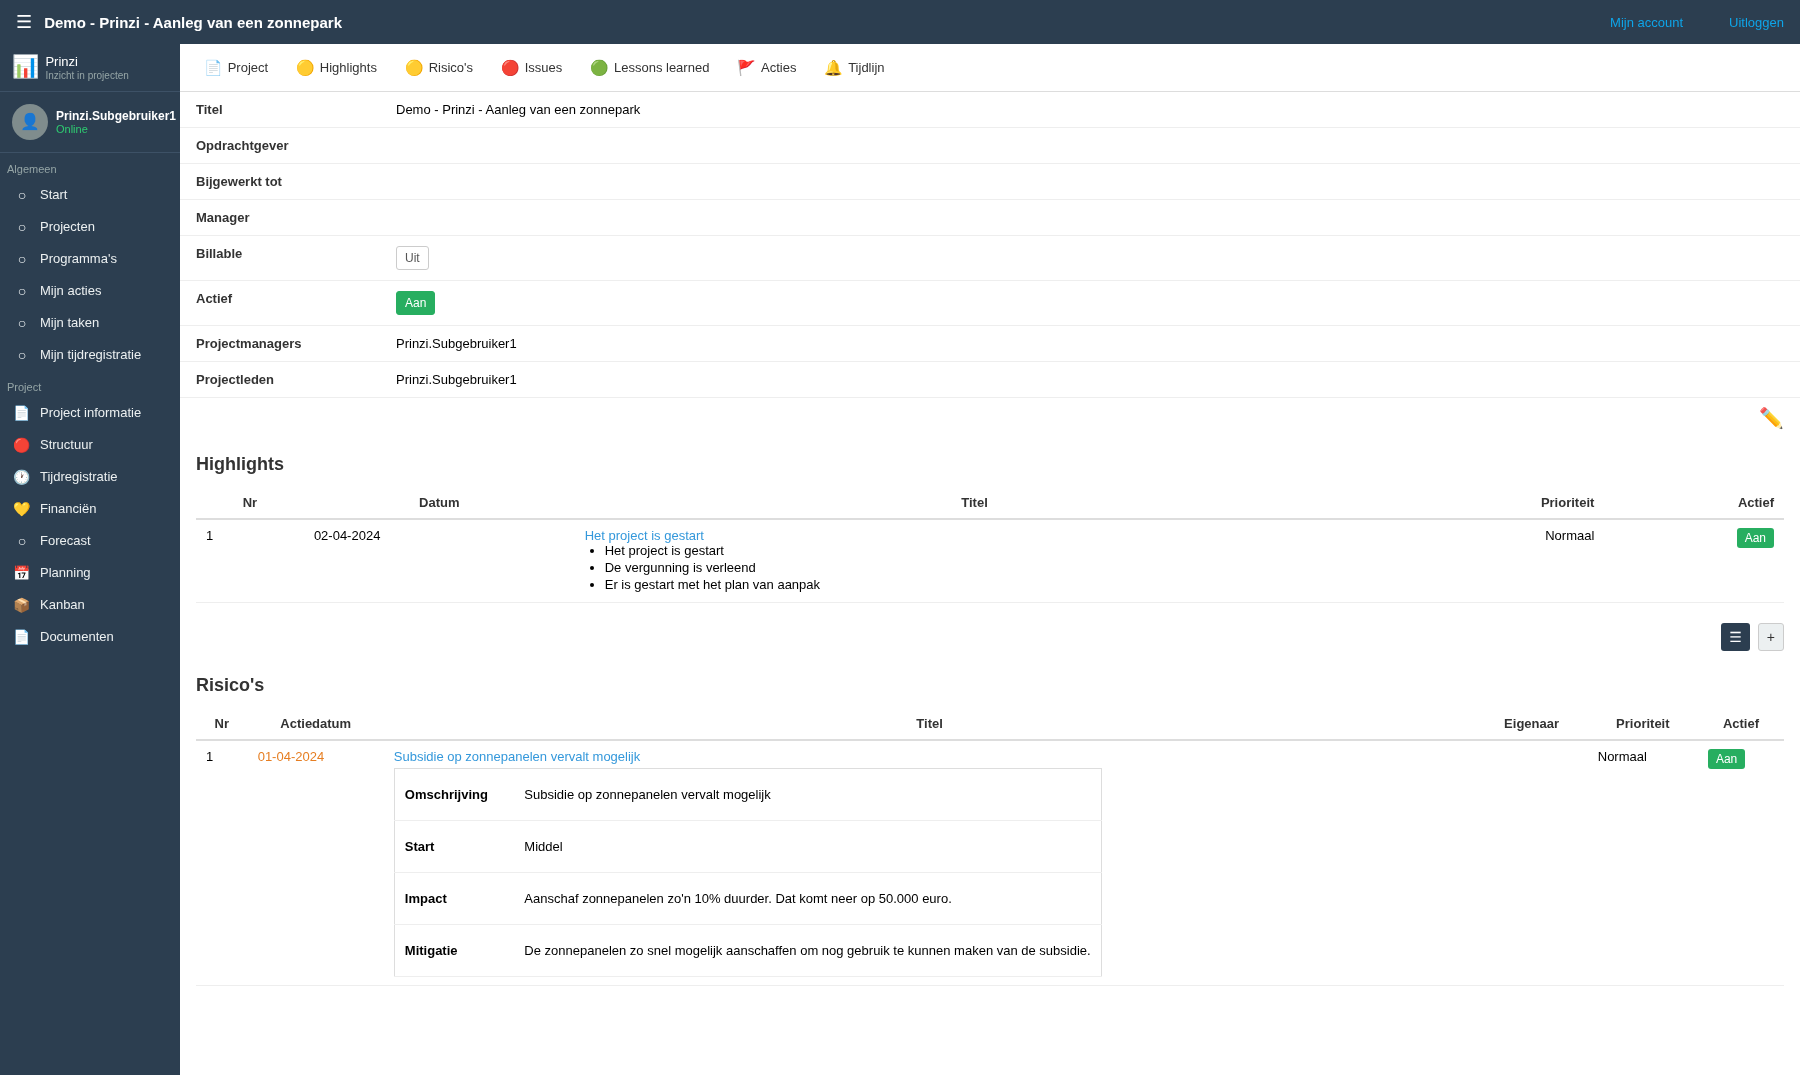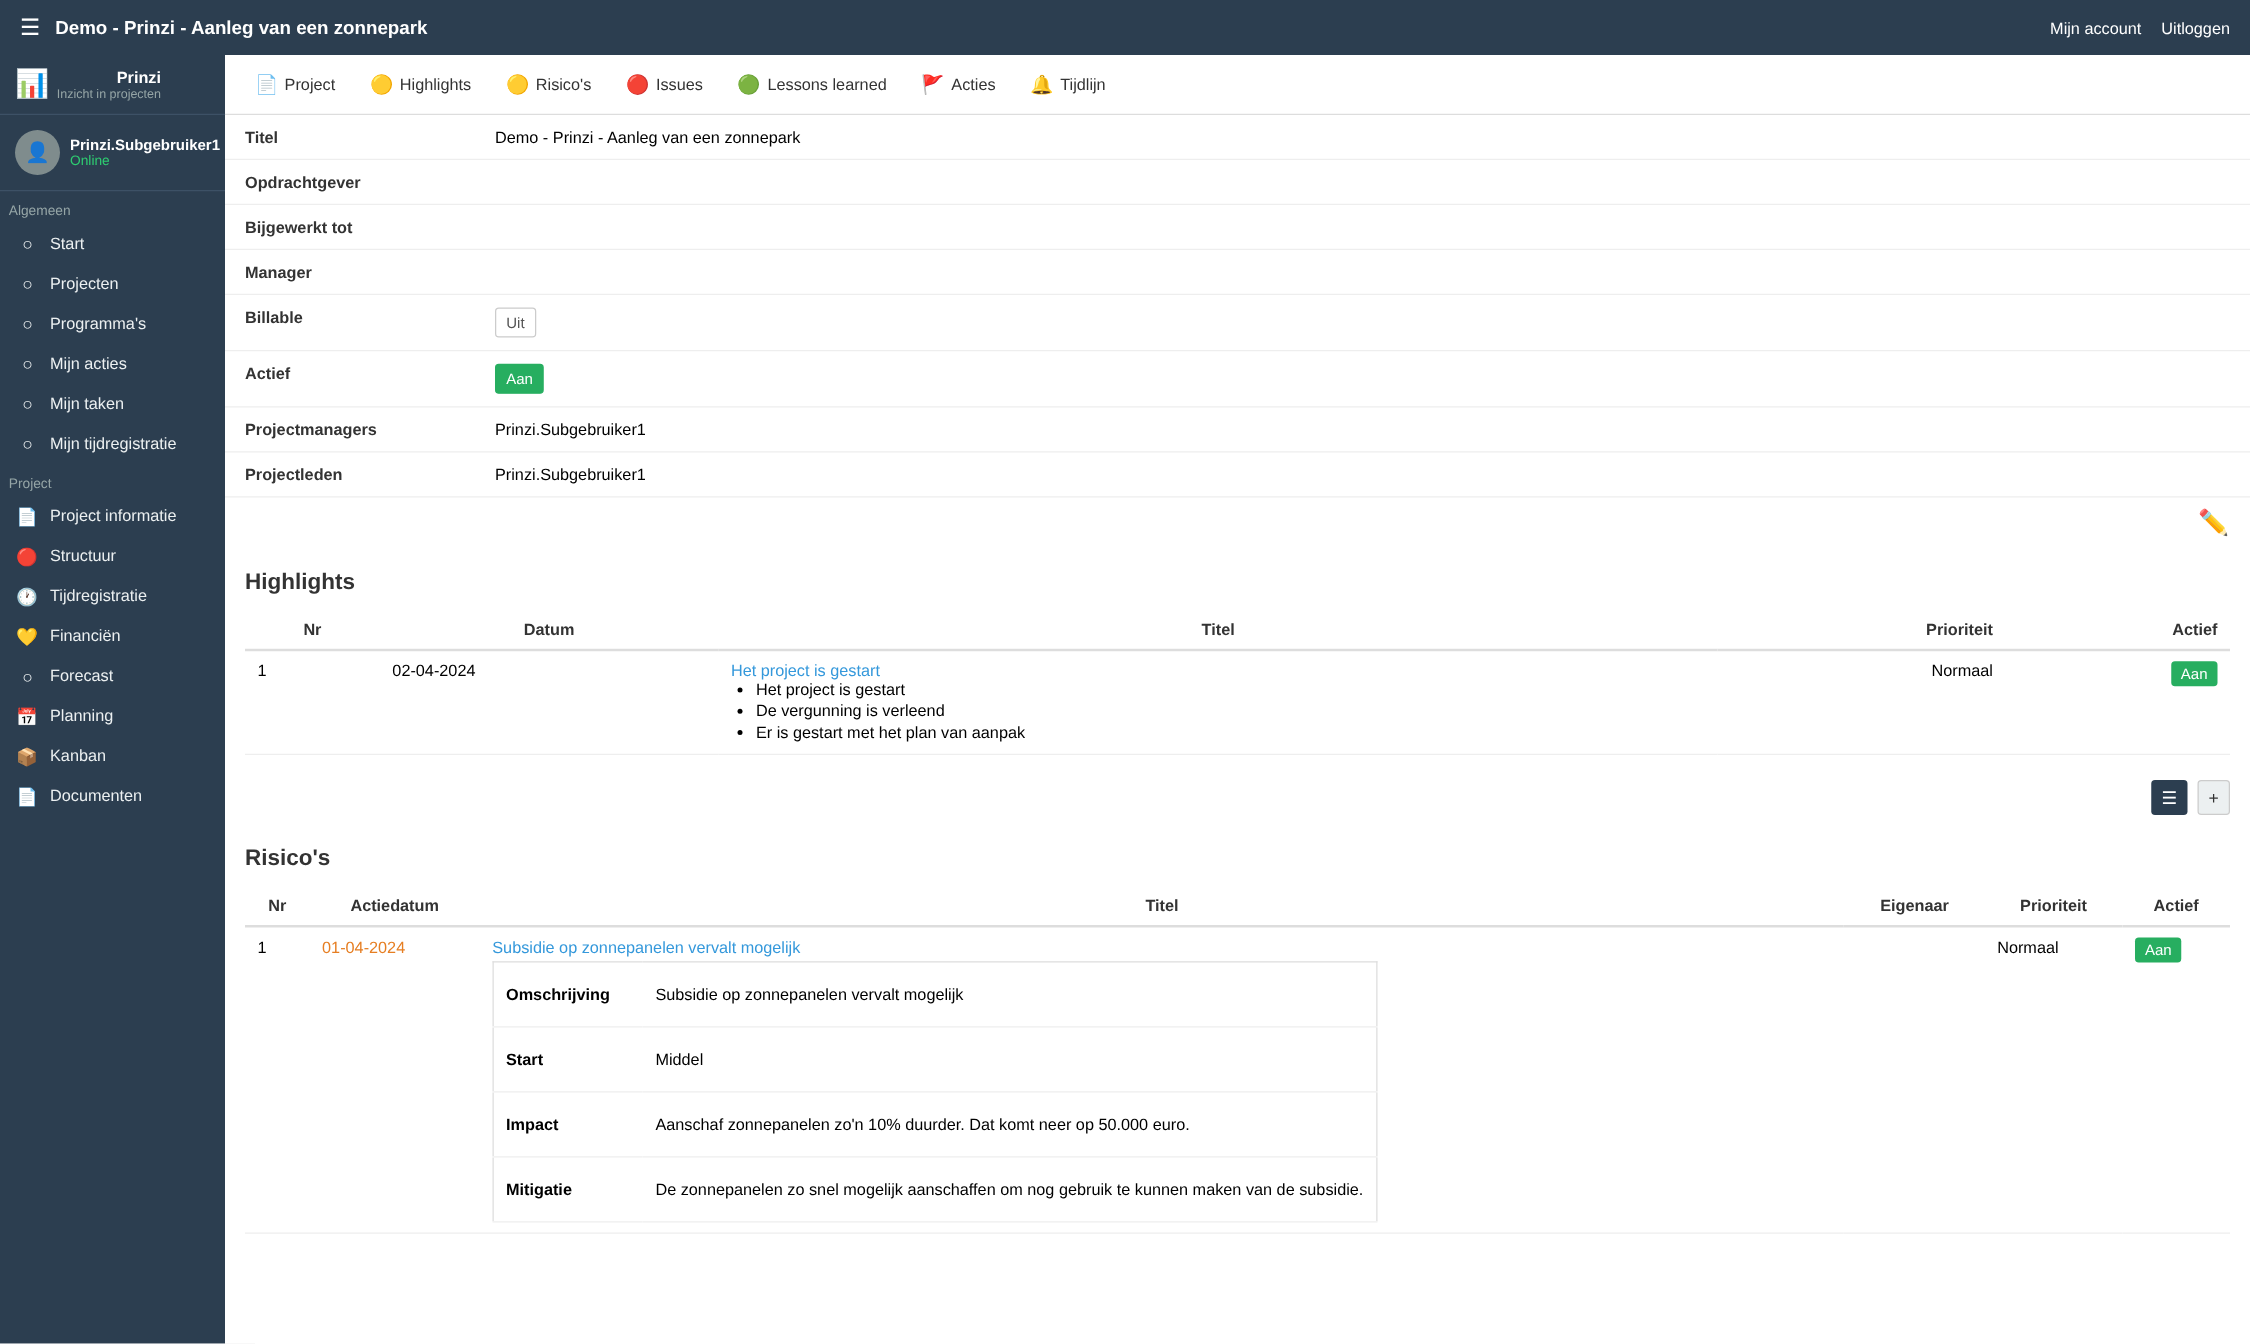--- a/index.html
+++ b/index.html
@@ -11,21 +11,21 @@
       color: white;
       height: 44px;
       display: flex;
       align-items: center;
       padding: 0 16px;
       flex-shrink: 0;
     }
     .top-nav .hamburger { color: white; font-size: 18px; margin-right: 12px; cursor: pointer; }
     .top-nav .title { color: white; font-size: 15px; font-weight: bold; flex: 1; }
     .top-nav .nav-links { display: flex; gap: 16px; }
-    .top-nav .nav-links a { color: #ffffff; text-decoration: none; font-size: 13px; cursor: pointer; }
+    .top-nav .nav-links a { color: #0ea5e9; text-decoration: none; font-size: 13px; cursor: pointer; margin-left: 30px; }
 
     
     .main-layout { display: flex; flex: 1; overflow: hidden; }
 
     
     .sidebar {
       width: 180px;
       background: #2c3e50;
       color: white;
       flex-shrink: 0;
@@ -143,21 +143,21 @@
     }
 
     .bullet-list { list-style: disc; padding-left: 20px; }
     .bullet-list li { margin-bottom: 2px; }
 
     .logo-area {
       display: flex; align-items: center; padding: 10px 12px;
       border-bottom: 1px solid #3d5166;
     }
     .logo-icon { font-size: 22px; margin-right: 6px; }
-    .logo-text { font-size: 13px; font-weight: bold; color: white; line-height: 1.2; text-align: right; }
+    .logo-text { font-size: 13px; font-weight: normal; color: white; line-height: 1.2; }
     .logo-subtitle { font-size: 10px; color: #95a5a6; }
   </style>
 </head>
 <body>
 
 <div class="top-nav">
   <span class="hamburger">☰</span>
   <span class="title">Demo - Prinzi - Aanleg van een zonnepark</span>
   <div class="nav-links">
     <a>Mijn account</a>

